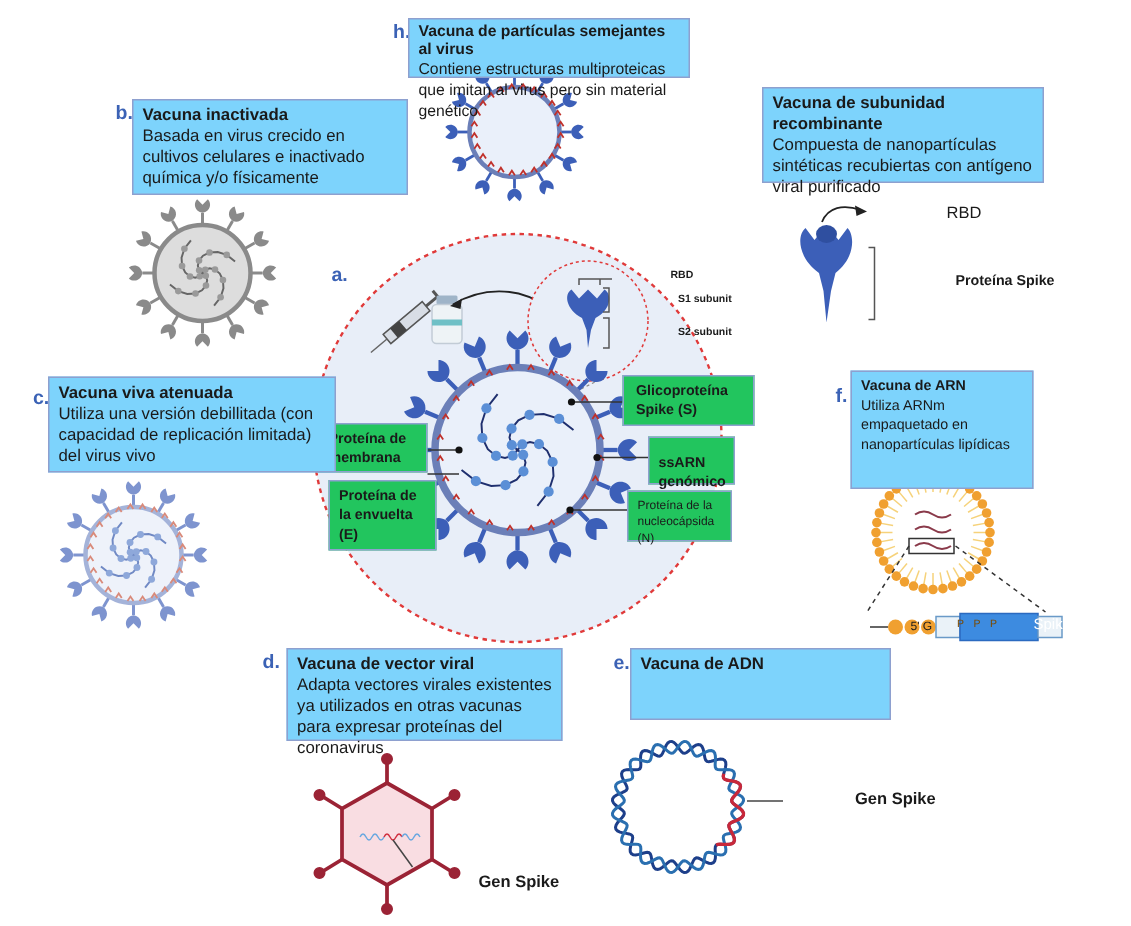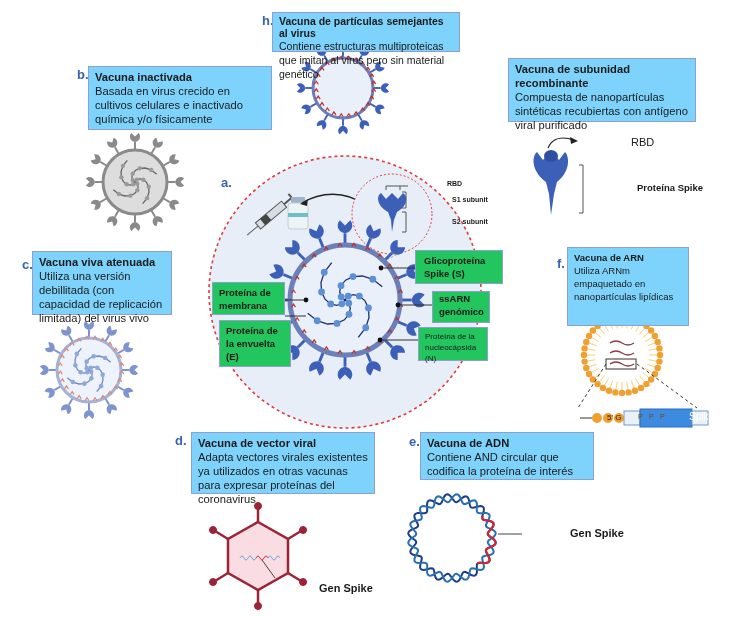--- a/index.html
+++ b/index.html
@@ -419,41 +419,41 @@
 
 <span class="letter" style="left:221px;top:175px;">a.</span>
 <span class="abs" style="left:403px;top:180px;font-size:7px;font-weight:bold;">RBD</span>
 <span class="abs" style="left:408px;top:196px;font-size:7px;font-weight:bold;">S1 subunit</span>
 <span class="abs" style="left:408px;top:218px;font-size:7px;font-weight:bold;">S2 subunit</span>
 
 <div class="lbl" style="left:415px;top:250px;width:88px;height:34px;padding:3px 8px;font-size:9.5px;line-height:13px;">
   <div>Glicoproteína</div>
   <div>Spike (S)</div>
 </div>
-<div class="lbl" style="left:432px;top:291px;width:58px;height:32px;padding:0 6px;font-size:9.5px;line-height:13px;">
+<div class="lbl" style="left:432px;top:291px;width:58px;height:32px;padding:10px 6px;font-size:9.5px;line-height:13px;">
   <div>ssARN</div>
   <div>genómico</div>
 </div>
 <div class="lbl small" style="left:418px;top:327px;width:70px;height:34px;">
   <div>Proteína de la</div>
   <div>nucleocápsida</div>
   <div>(N)</div>
 </div>
 <div class="lbl" style="left:212px;top:282px;width:73px;height:33px;padding:3px 6px;font-size:9.5px;line-height:13px;">
   <div>Proteína de</div>
   <div>membrana</div>
 </div>
 <div class="lbl" style="left:219px;top:320px;width:72px;height:47px;padding:3px 6px;font-size:9.5px;line-height:13px;">
   <div>Proteína de</div>
   <div>la envuelta</div>
   <div>(E)</div>
 </div>
 
 <span class="letter" style="left:22px;top:257px;">c.</span>
-<div class="box" style="left:32px;top:251px;width:140px;height:64px;">
+<div class="box" style="left:32px;top:251px;width:192px;height:64px;">
   <span class="t">Vacuna viva atenuada</span>
   <span>Utiliza una versión debillitada (con capacidad de replicación limitada) del virus vivo</span>
 </div>
 
 <span class="letter" style="left:557px;top:256px;">f.</span>
 <div class="box" style="left:567px;top:247px;width:122px;height:79px;font-size:9.5px;line-height:13px;padding:3px 6px;">
   <span class="t">Vacuna de ARN</span>
   <span>Utiliza ARNm empaquetado en nanopartículas lipídicas</span>
 </div>
 <span class="abs" style="left:563px;top:413px;font-size:8px;">5' G</span>
@@ -466,15 +466,14 @@
 <span class="letter" style="left:175px;top:433px;">d.</span>
 <div class="box" style="left:191px;top:432px;width:184px;height:62px;">
   <span class="t">Vacuna de vector viral</span>
   <span>Adapta vectores virales existentes ya utilizados en otras vacunas para expresar proteínas del coronavirus</span>
 </div>
 <span class="abs" style="left:275px;top:582px;font-size:11px;font-weight:bold;">Gen Spike</span>
 
 <span class="letter" style="left:409px;top:434px;">e.</span>
 <div class="box" style="left:420px;top:432px;width:174px;height:48px;">
   <span class="t">Vacuna de ADN</span>
-  <span>Contiene AND circular que codifica la proteína de interés</span>
 </div>
 <span class="abs" style="left:526px;top:527px;font-size:11px;font-weight:bold;">Gen Spike</span>
 
 </body></html>

